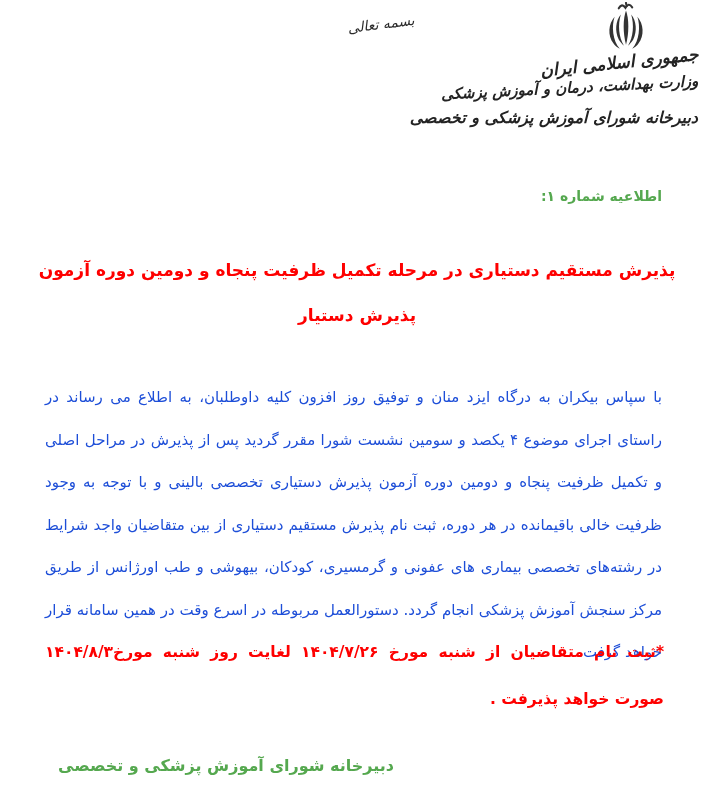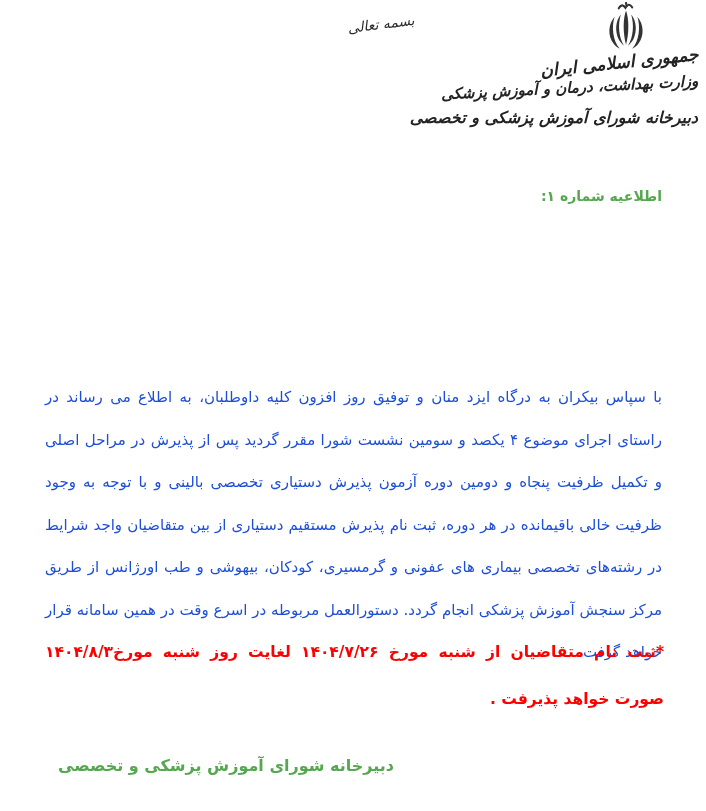--- a/index.html
+++ b/index.html
@@ -89,19 +89,20 @@
 
 <div class="letterhead">
   <div class="lh-line1">جمهوری اسلامی ایران</div>
   <div class="lh-line2">وزارت بهداشت، درمان و آموزش پزشکی</div>
   <div class="lh-line3">دبیرخانه شورای آموزش پزشکی و تخصصی</div>
 </div>
 
 <div class="notice-label">اطلاعیه شماره ۱:</div>
 
 <div class="doc-title">
+  <div>پذیرش مستقیم دستیاری در مرحله  تکمیل ظرفیت پنجاه و دومین دوره آزمون پذیرش دستیار</div>
 </div>
 
 <div class="body-paragraph">با سپاس بیکران به درگاه ایزد منان و توفیق روز افزون کلیه داوطلبان، به اطلاع می رساند در راستای اجرای موضوع ۴ یکصد و سومین نشست شورا  مقرر گردید پس از پذیرش در مراحل اصلی و تکمیل ظرفیت پنجاه و دومین دوره آزمون پذیرش دستیاری تخصصی بالینی و با توجه به وجود ظرفیت خالی باقیمانده در هر دوره،  ثبت نام  پذیرش مستقیم دستیاری از بین متقاضیان واجد شرایط در رشته‌های تخصصی بیماری های عفونی و گرمسیری، کودکان، بیهوشی و طب اورژانس از طریق مرکز سنجش آموزش پزشکی انجام گردد. دستورالعمل مربوطه در اسرع وقت در همین سامانه قرار خواهد گرفت.</div>
 
 <div class="reg-notice">*ثبت نام متقاضیان از شنبه مورخ ۱۴۰۴/۷/۲۶ لغایت روز شنبه مورخ۱۴۰۴/۸/۳ صورت خواهد پذیرفت .</div>
 
 <div class="signature">دبیرخانه شورای آموزش پزشکی و تخصصی</div>
 
 </body></html>

